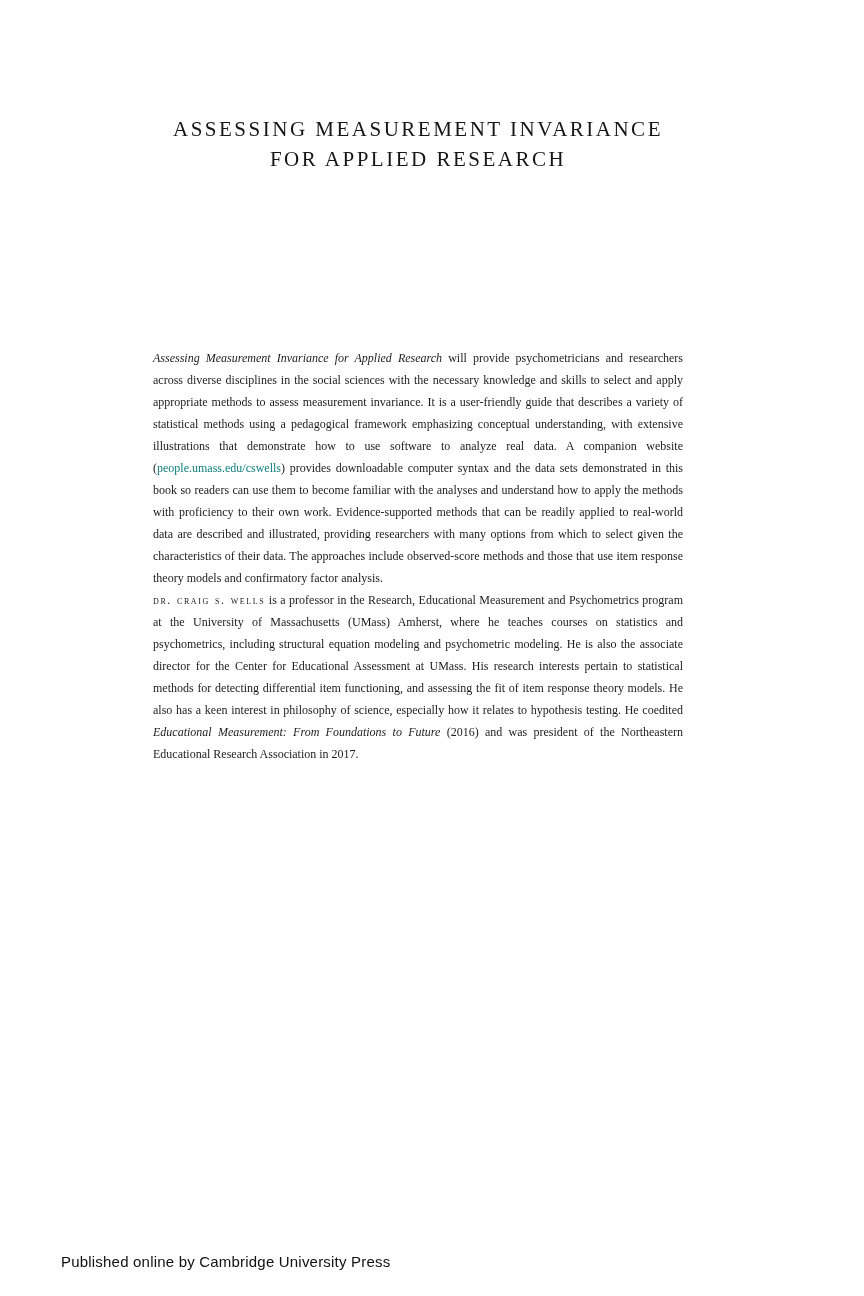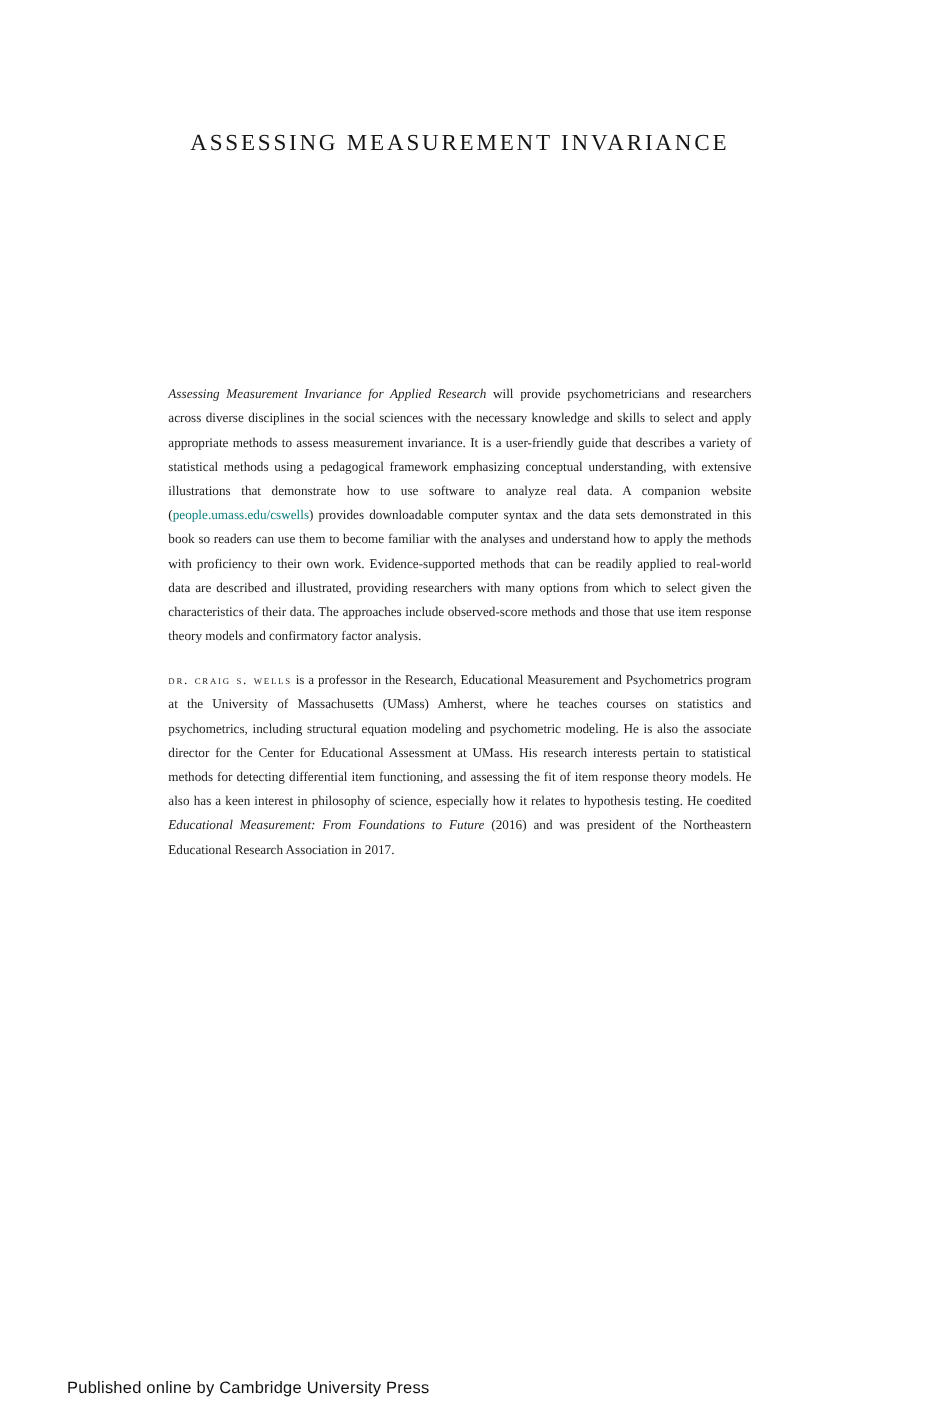--- a/index.html
+++ b/index.html
@@ -34,21 +34,21 @@
     top: 347px;
     left: 153px;
     width: 530px;
     font-size: 12px;
     line-height: 22px;
     text-align: justify;
     text-justify: inter-word;
     color: #1c1c1c;
   }
   .paragraph { margin: 0; }
-  .paragraph + .paragraph { margin-top: 18px; }
+  .paragraph + .paragraph { }
   .seg-italic { font-style: italic; }
   .seg-normal { font-style: normal; }
   .seg-smallcaps {
     font-variant: small-caps;
     letter-spacing: 1.6px;
   }
   .seg-link {
     color: var(--link-color, #0e7e7e);
     text-decoration: none;
     cursor: pointer;
@@ -64,20 +64,21 @@
     padding-left: 44px;
   }
 </style>
 </head>
 <body>
 
 <div class="page">
 
   <h1 class="book-title">
     <span>ASSESSING MEASUREMENT INVARIANCE</span><br>
+    <span>FOR APPLIED RESEARCH</span>
   </h1>
 
   <div class="body-column">
     <p class="paragraph"><span class="seg-italic">Assessing Measurement Invariance for Applied Research</span><span class="seg-normal"> will provide psychometricians and researchers across diverse disciplines in the social sciences with the necessary knowledge and skills to select and apply appropriate methods to assess measurement invariance. It is a user-friendly guide that describes a variety of statistical methods using a pedagogical framework emphasizing conceptual understanding, with extensive illustrations that demonstrate how to use software to analyze real data. A companion website (</span><span class="seg-link">people.umass.edu/cswells</span><span class="seg-normal">) provides downloadable computer syntax and the data sets demonstrated in this book so readers can use them to become familiar with the analyses and understand how to apply the methods with proficiency to their own work. Evidence-supported methods that can be readily applied to real-world data are described and illustrated, providing researchers with many options from which to select given the characteristics of their data. The approaches include observed-score methods and those that use item response theory models and confirmatory factor analysis.</span></p>
     <p class="paragraph"><span class="seg-smallcaps">dr. craig s. wells</span><span class="seg-normal"> is a professor in the Research, Educational Measurement and Psychometrics program at the University of Massachusetts (UMass) Amherst, where he teaches courses on statistics and psychometrics, including structural equation modeling and psychometric modeling. He is also the associate director for the Center for Educational Assessment at UMass. His research interests pertain to statistical methods for detecting differential item functioning, and assessing the fit of item response theory models. He also has a keen interest in philosophy of science, especially how it relates to hypothesis testing. He coedited </span><span class="seg-italic">Educational Measurement: From Foundations to Future</span><span class="seg-normal"> (2016) and was president of the Northeastern Educational Research Association in 2017.</span></p>
   </div>
 
   <div class="footer-note">Published online by Cambridge University Press</div>
 
 </div>

